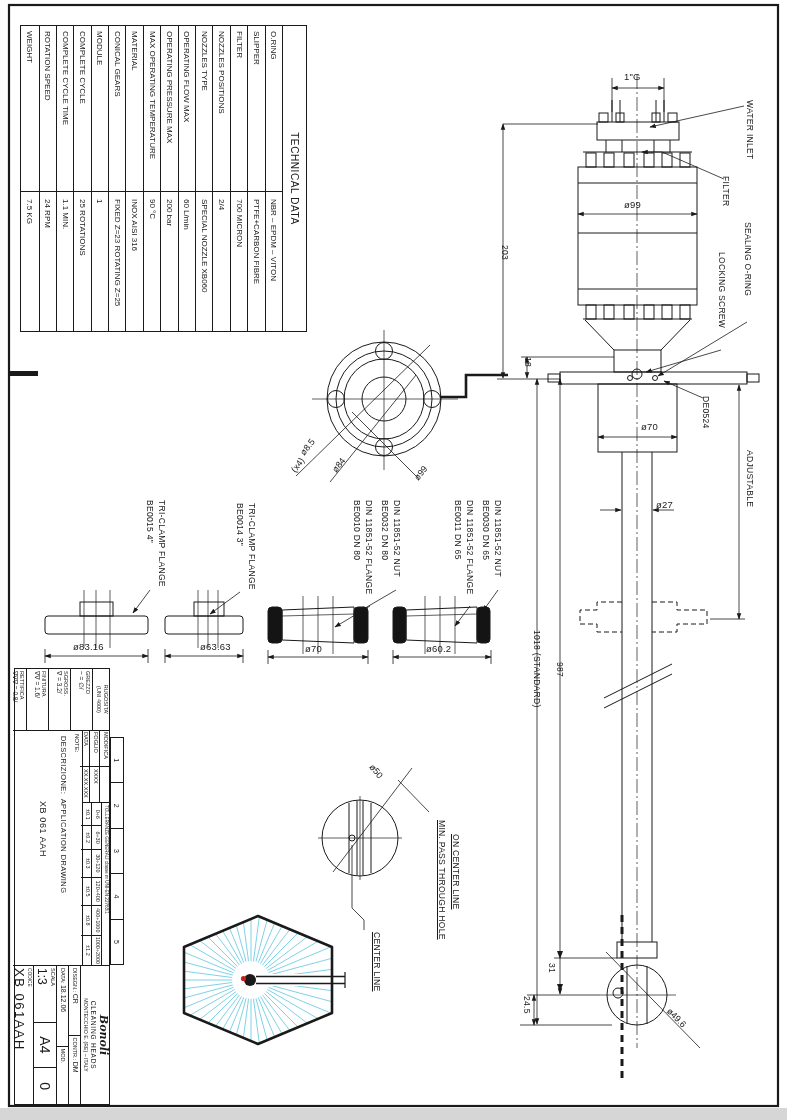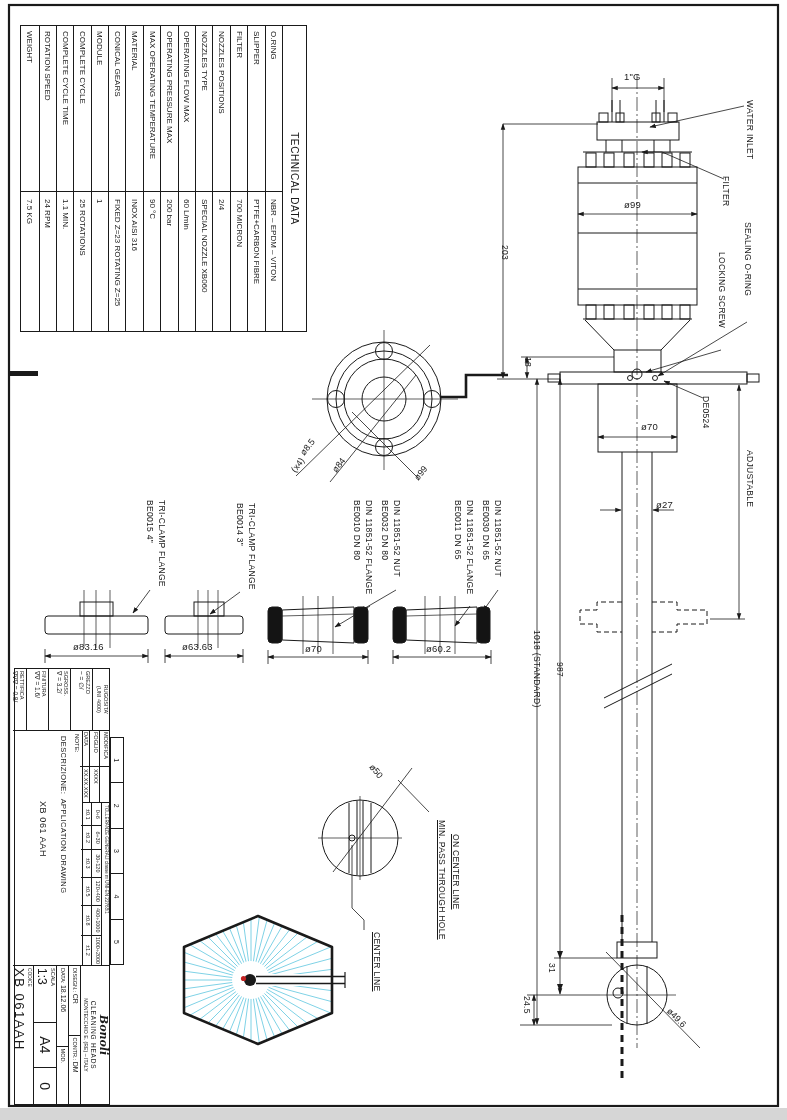--- a/index.html
+++ b/index.html
@@ -428,21 +428,21 @@
 <div class="v" style="left:362px;top:500px;">BE0010  DN 80</div>
 <div class="v" style="left:374px;top:500px;">DIN 11851-52  FLANGE</div>
 <div class="v" style="left:390px;top:500px;">BE0032  DN 80</div>
 <div class="v" style="left:402px;top:500px;">DIN 11851-52  NUT</div>
 <div class="v" style="left:463px;top:500px;">BE0011  DN 65</div>
 <div class="v" style="left:475px;top:500px;">DIN 11851-52  FLANGE</div>
 <div class="v" style="left:491px;top:500px;">BE0030  DN 65</div>
 <div class="v" style="left:503px;top:500px;">DIN 11851-52  NUT</div>
 
 <div class="h" style="left:73px;top:642px;">ø83.16</div>
-<div class="h" style="left:182px;top:642px;">ø63.63</div>
+<div class="h" style="left:200px;top:642px;">ø63.63</div>
 <div class="h" style="left:305px;top:644px;">ø70</div>
 <div class="h" style="left:426px;top:644px;">ø60.2</div>
 
 <div id="rev-strip" class="rotbox" style="left:124px;top:737px;width:228px;height:14px;">
   <div>1</div>
   <div>2</div>
   <div>3</div>
   <div>4</div>
   <div>5</div>
 </div>

